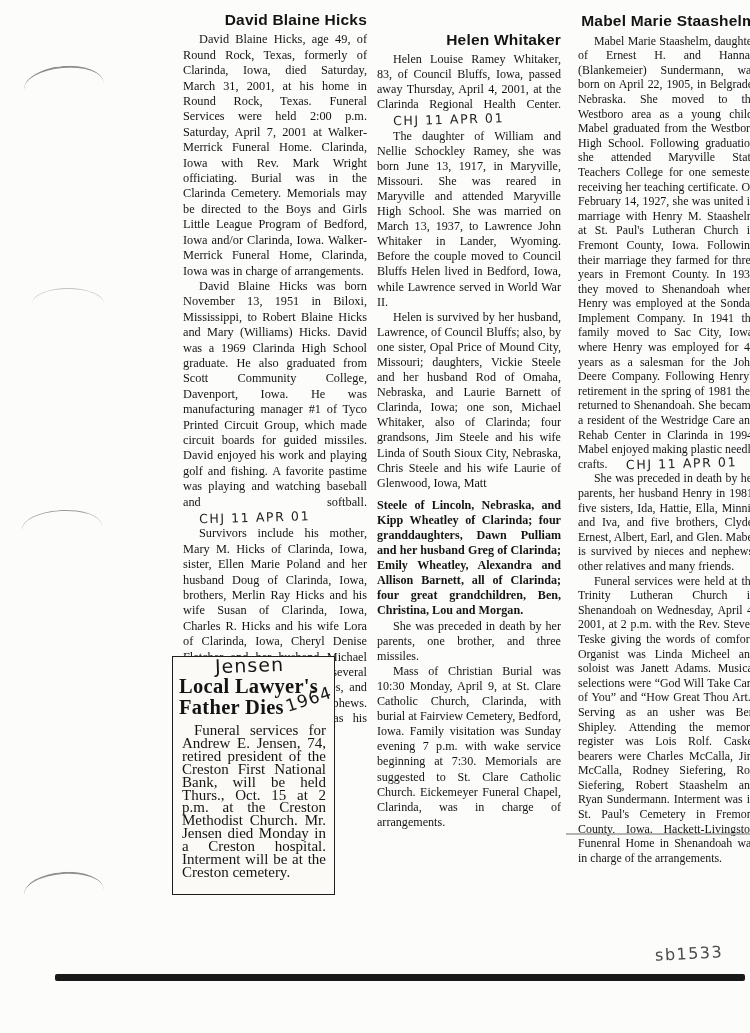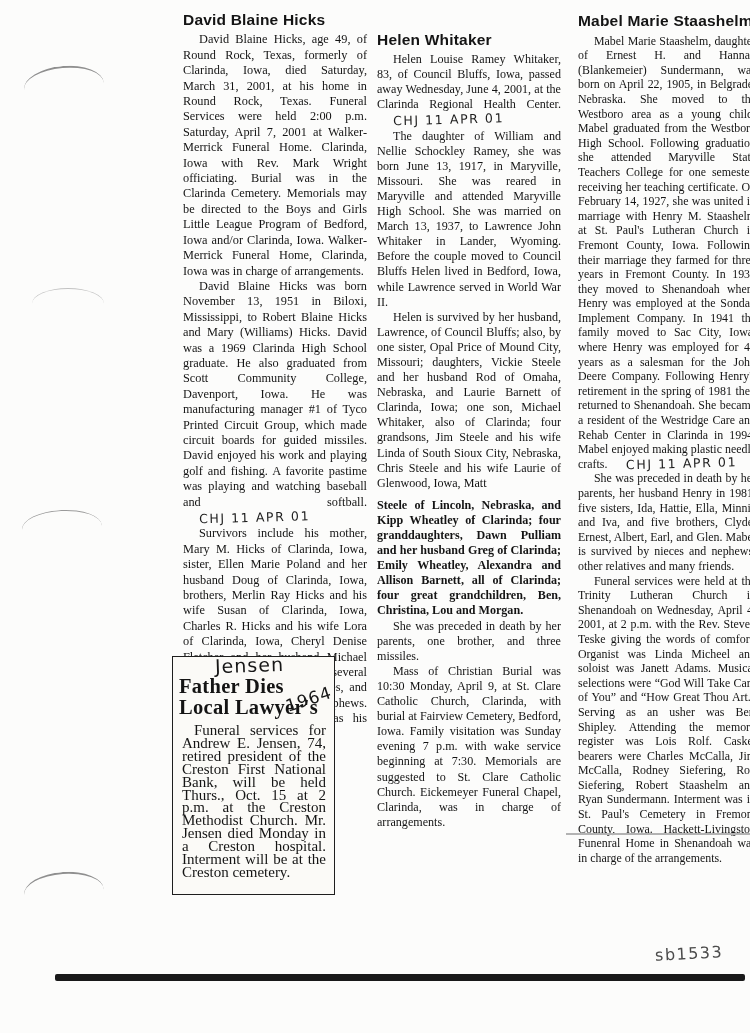--- a/index.html
+++ b/index.html
@@ -19,21 +19,21 @@
   #punch3 { left:22px; top:510px; width:80px; height:34px; border-top-width:1.5px; border-color:#9a9a9a; transform:rotate(-3deg); }
   #punch4 { left:24px; top:872px; width:80px; height:38px; transform:rotate(-4deg); }
 
   
   .col { position:absolute; text-align:justify; }
   .col p { margin:0; text-indent:16px; }
   .col p.cont { text-indent:0;font-weight:bold; }
   .col p.gap { margin-top:7px; }
   .obit-title {
     font-family:"Liberation Sans", sans-serif; font-weight:bold;
-    font-size:15.5px; text-align:left; margin:0 0 5px 0; text-indent:0;
+    font-size:15.5px; text-align:right; margin:0 0 5px 0; text-indent:0;
     letter-spacing:0.2px;
   }
   #col-hicks     { left:183px; top:12px; width:184px; font-size:12.3px; line-height:15.4px; }
   #col-whitaker  { left:377px; top:12px; width:184px; font-size:12.1px; line-height:15.1px;margin-top:20px; }
   #col-staashelm { left:571px; top:14px; width:178px; font-size:11.9px; line-height:14.6px;margin-left:7px; }
 
   
   .hw {
     font-family:"DejaVu Sans", sans-serif; display:inline-block;
     transform:rotate(-1.5deg); letter-spacing:1.6px; font-size:12.5px;
@@ -85,42 +85,42 @@
 
   <div class="col" id="col-hicks">
     <div class="obit-title">David Blaine Hicks</div>
     <p>David Blaine Hicks, age 49, of Round Rock, Texas, formerly of Clarinda, Iowa, died Saturday, March 31, 2001, at his home in Round Rock, Texas. Funeral Services were held 2:00 p.m. Saturday, April 7, 2001 at Walker-Merrick Funeral Home. Clarinda, Iowa with Rev. Mark Wright officiating. Burial was in the Clarinda Cemetery. Memorials may be directed to the Boys and Girls Little League Program of Bedford, Iowa and/or Clarinda, Iowa. Walker-Merrick Funeral Home, Clarinda, Iowa was in charge of arrangements.</p>
     <p><span>David Blaine Hicks was born November 13, 1951 in Biloxi, Mississippi, to Robert Blaine Hicks and Mary (Williams) Hicks. David was a 1969 Clarinda High School graduate. He also graduated from Scott Community College, Davenport, Iowa. He was manufacturing manager #1 of Tyco Printed Circuit Group, which made circuit boards for guided missiles. David enjoyed his work and playing golf and fishing. A favorite pastime was playing and watching baseball and softball.</span> <span class="hw">CHJ 11 APR 01</span></p>
     <p>Survivors include his mother, Mary M. Hicks of Clarinda, Iowa, sister, Ellen Marie Poland and her husband Doug of Clarinda, Iowa, brothers, Merlin Ray Hicks and his wife Susan of Clarinda, Iowa, Charles R. Hicks and his wife Lora of Clarinda, Iowa, Cheryl Denise Fletcher and her husband Michael Paul of Bedford, Iowa, several nieces, nephews, aunts, uncles, and great nieces and great nephews. Preceding him in death was his father, Robert Hicks.</p>
   </div>
 
   <div class="col" id="col-whitaker">
     <div class="obit-title">Helen Whitaker</div>
-    <p><span>Helen Louise Ramey Whitaker, 83, of Council Bluffs, Iowa, passed away Wednesday, June 4, 2001, at the Clarinda Regional Health Center.</span> <span class="hw">CHJ 11 APR 01</span></p>
+    <p><span>Helen Louise Ramey Whitaker, 83, of Council Bluffs, Iowa, passed away Thursday, April 4, 2001, at the Clarinda Regional Health Center.</span> <span class="hw">CHJ 11 APR 01</span></p>
     <p>The daughter of William and Nellie Schockley Ramey, she was born June 13, 1917, in Maryville, Missouri. She was reared in Maryville and attended Maryville High School. She was married on March 13, 1937, to Lawrence John Whitaker in Lander, Wyoming. Before the couple moved to Council Bluffs Helen lived in Bedford, Iowa, while Lawrence served in World War II.</p>
     <p>Helen is survived by her husband, Lawrence, of Council Bluffs; also, by one sister, Opal Price of Mound City, Missouri; daughters, Vickie Steele and her husband Rod of Omaha, Nebraska, and Laurie Barnett of Clarinda, Iowa; one son, Michael Whitaker, also of Clarinda; four grandsons, Jim Steele and his wife Linda of South Sioux City, Nebraska, Chris Steele and his wife Laurie of Glenwood, Iowa, Matt</p>
     <p class="cont gap">Steele of Lincoln, Nebraska, and Kipp Wheatley of Clarinda; four granddaughters, Dawn Pulliam and her husband Greg of Clarinda; Emily Wheatley, Alexandra and Allison Barnett, all of Clarinda; four great grandchildren, Ben, Christina, Lou and Morgan.</p>
     <p>She was preceded in death by her parents, one brother, and three missiles.</p>
     <p>Mass of Christian Burial was 10:30 Monday, April 9, at St. Clare Catholic Church, Clarinda, with burial at Fairview Cemetery, Bedford, Iowa. Family visitation was Sunday evening 7 p.m. with wake service beginning at 7:30. Memorials are suggested to St. Clare Catholic Church. Eickemeyer Funeral Chapel, Clarinda, was in charge of arrangements.</p>
   </div>
 
   <div class="col" id="col-staashelm">
     <div class="obit-title">Mabel Marie Staashelm</div>
     <p><span>Mabel Marie Staashelm, daughter of Ernest H. and Hannah (Blankemeier) Sundermann, was born on April 22, 1905, in Belgrade, Nebraska. She moved to the Westboro area as a young child. Mabel graduated from the Westboro High School. Following graduation she attended Maryville State Teachers College for one semester, receiving her teaching certificate. On February 14, 1927, she was united in marriage with Henry M. Staashelm at St. Paul's Lutheran Church in Fremont County, Iowa. Following their marriage they farmed for three years in Fremont County. In 1930 they moved to Shenandoah where Henry was employed at the Sondag Implement Company. In 1941 the family moved to Sac City, Iowa, where Henry was employed for 40 years as a salesman for the John Deere Company. Following Henry's retirement in the spring of 1981 they returned to Shenandoah. She became a resident of the Westridge Care and Rehab Center in Clarinda in 1994. Mabel enjoyed making plastic needle crafts.</span> <span class="hw">CHJ 11 APR 01</span></p>
     <p>She was preceded in death by her parents, her husband Henry in 1981, five sisters, Ida, Hattie, Ella, Minnie and Iva, and five brothers, Clyde, Ernest, Albert, Earl, and Glen. Mabel is survived by nieces and nephews, other relatives and many friends.</p>
     <p>Funeral services were held at the Trinity Lutheran Church in Shenandoah on Wednesday, April 4, 2001, at 2 p.m. with the Rev. Steven Teske giving the words of comfort. Organist was Linda Micheel and soloist was Janett Adams. Musical selections were “God Will Take Care of You” and “How Great Thou Art.” Serving as an usher was Bert Shipley. Attending the memory register was Lois Rolf. Casket bearers were Charles McCalla, Jim McCalla, Rodney Siefering, Ron Siefering, Robert Staashelm and Ryan Sundermann. Interment was in St. Paul's Cemetery in Fremont County, Iowa. Hackett-Livingston Funenral Home in Shenandoah was in charge of the arrangements.</p>
   </div>
   <div class="clip-endline"></div>
 
   <div class="jensen-box">
     <div class="jensen-hand-name">Jensen</div>
     <div class="jensen-hand-year">1964</div>
     <div class="jensen-title">
+      <div>Local Lawyer's</div>
       <div>Father Dies</div>
-      <div>Local Lawyer's</div>
     </div>
     <div class="jensen-body">
       <p>Funeral services for Andrew E. Jensen, 74, retired president of the Creston First National Bank, will be held Thurs., Oct. 15 at 2 p.m. at the Creston Methodist Church. Mr. Jensen died Monday in a Creston hospital. Interment will be at the Creston cemetery.</p>
     </div>
   </div>
 
   <div class="hand-code">sb1533</div>
 
   <div class="scan-bar"></div>
 

